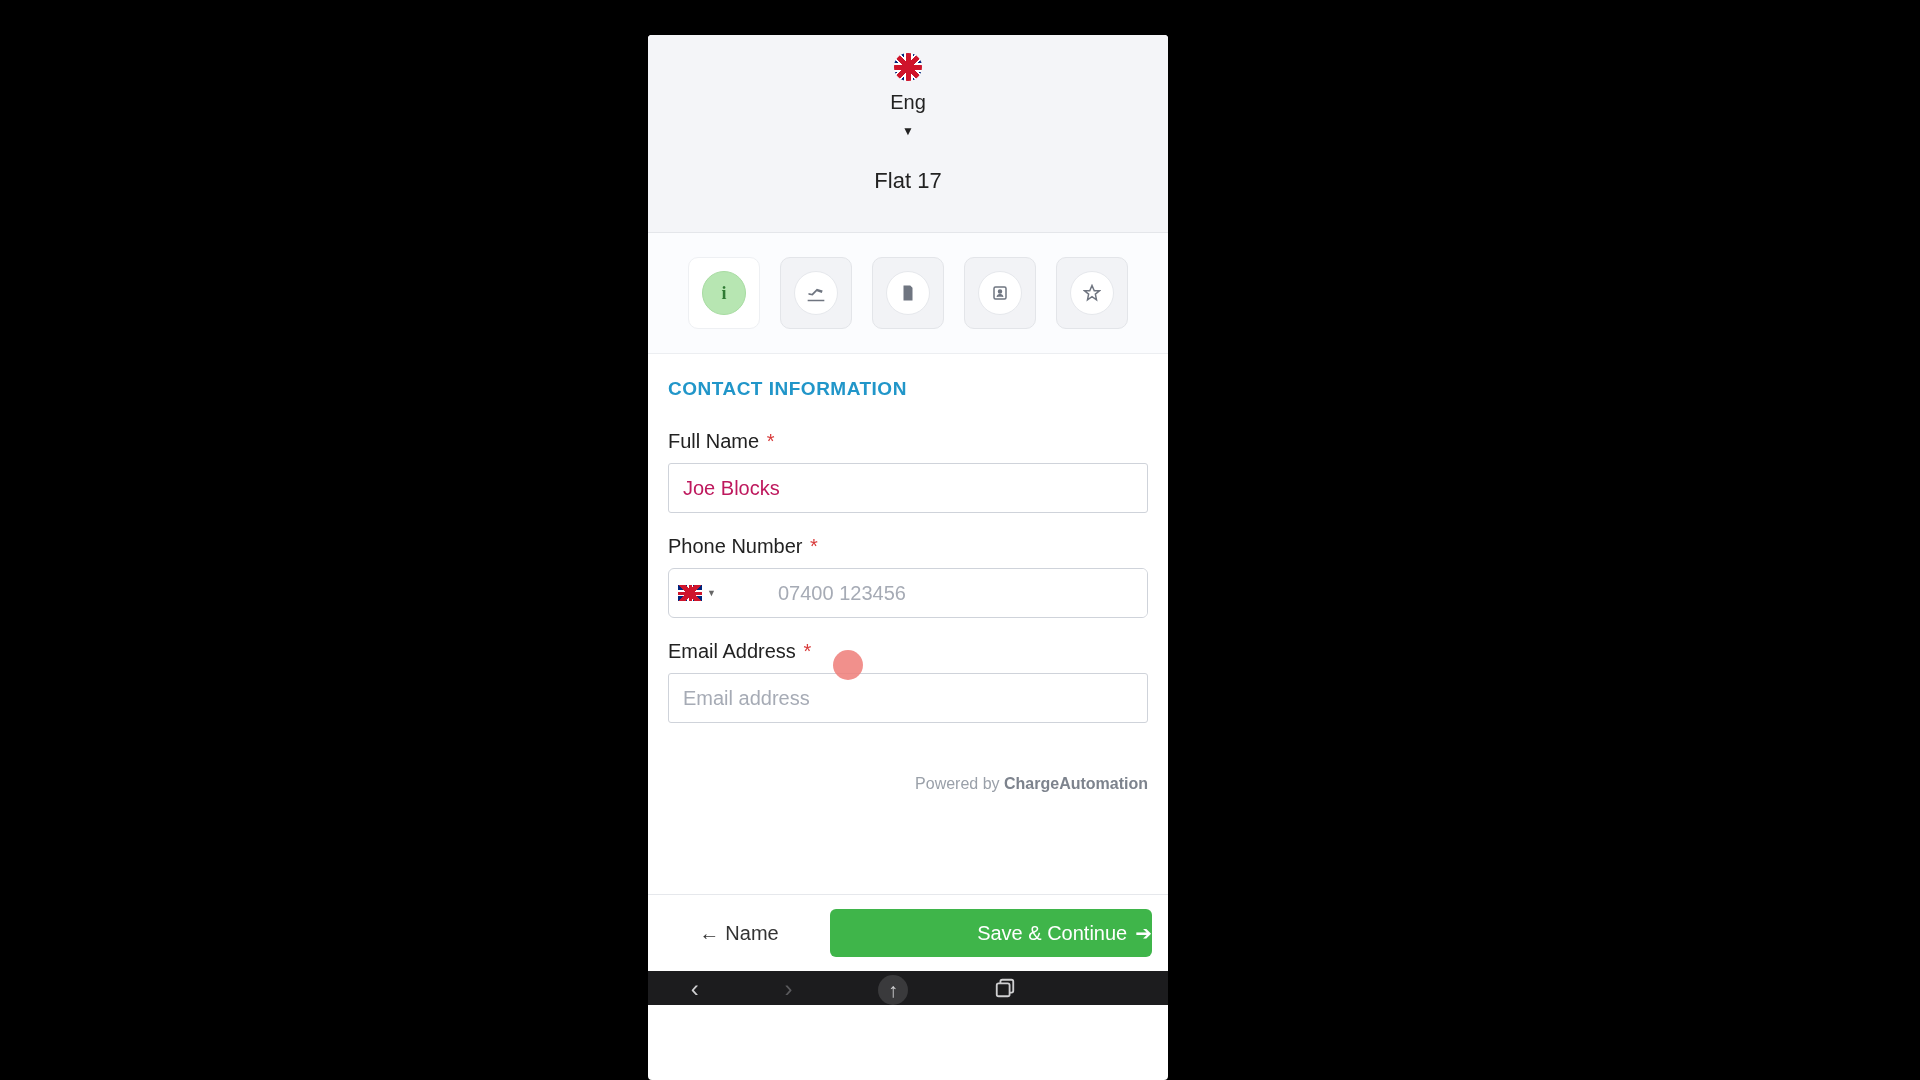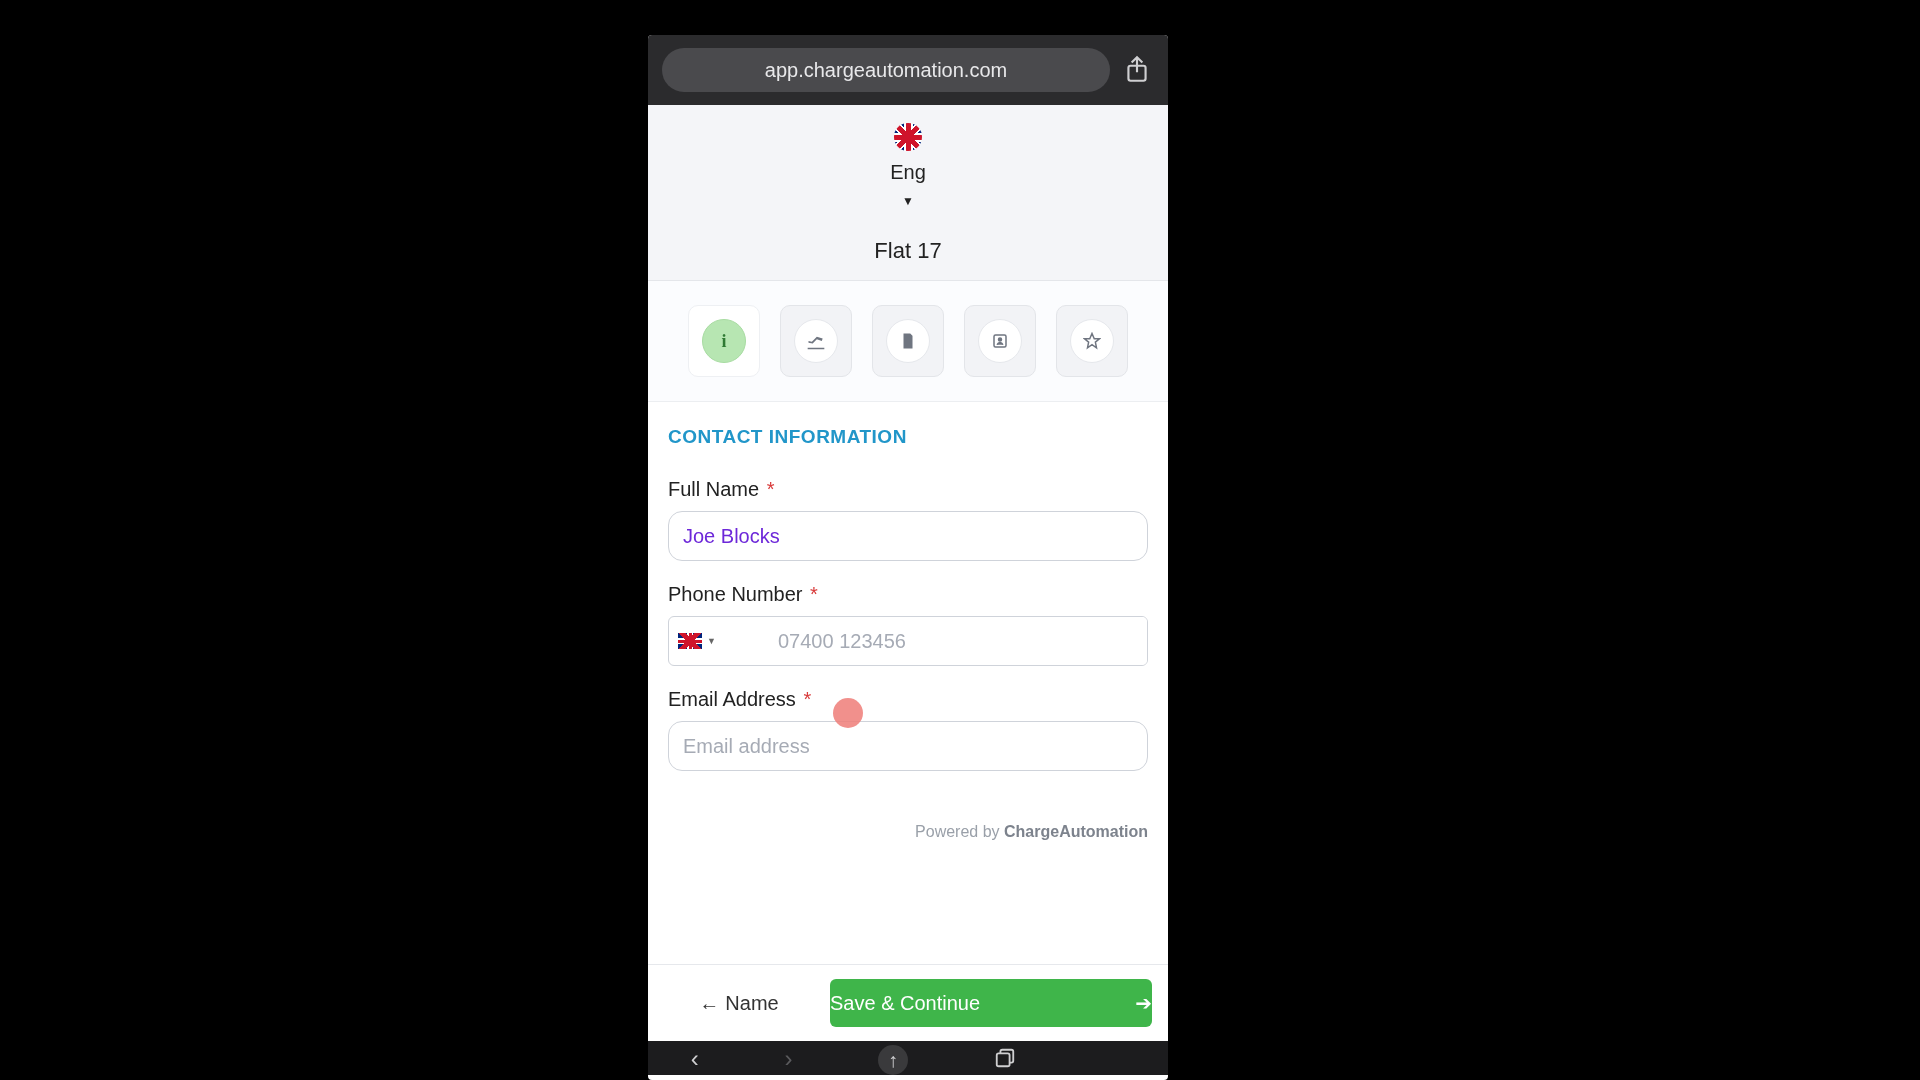--- a/index.html
+++ b/index.html
@@ -88,21 +88,21 @@
     color: #222;
   }
   .chev-down {
     font-size: 12px;
     color: #222;
   }
   .title-row {
     text-align: center;
     font-size: 22px;
     color: #222;
-    padding: 20px 0 16px 0;
+    padding: 20px 0 38px 0;
     font-weight: 400;
     border-bottom: 1px solid #e4e6ea;
     background: #f4f5f8;
   }
   
   .steps {
     display: flex;
     justify-content: center;
     gap: 20px;
     padding: 24px 0 24px 0;
@@ -163,24 +163,24 @@
     color: #222;
     font-weight: 400;
     margin-bottom: 10px;
     display: block;
   }
   .req { color: #d83a3a; margin-left: 2px; }
   .input {
     width: 100%;
     height: 50px;
     border: 1px solid #cfd3da;
-    border-radius: 14px;
+    border-radius: 3px;
     padding: 12px 14px;
     font-size: 20px;
-    color: #6d28d9;
+    color: #be185d;
     background: #fff;
     outline: none;
   }
   .input::placeholder { color: #a6abb5; }
   .phone-wrap {
     display: flex;
     width: 100%;
     height: 50px;
     border: 1px solid #cfd3da;
     border-radius: 6px;
@@ -257,21 +257,21 @@
     flex: 1;
     height: 48px;
     border: none;
     border-radius: 6px;
     background: #3fb54a;
     color: #fff;
     font-size: 20px;
     font-weight: 500;
     display: flex;
     align-items: center;
-    justify-content: space-between;
+    justify-content: flex-end;
     gap: 8px;
     cursor: pointer;
   }
   
   .ios-toolbar {
     background: #1c1c1e;
     height: 34px;
     display: flex;
     align-items: flex-start;
     justify-content: space-around;
@@ -286,31 +286,20 @@
     display: flex; align-items:center; justify-content:center;
     font-size: 20px;
     margin-top: -2px;
   }
 </style>
 </head>
 <body>
 
 <div class="phone-frame">
 
-  <div class="address-bar">
-    <div class="url-pill">
-      <span class="url-text">app.chargeautomation.com</span>
-    </div>
-    <div class="share-btn">
-      <svg width="26" height="30" viewBox="0 0 24 28" fill="none" stroke="currentColor" stroke-width="2">
-        <path d="M12 2v14M7 7l5-5 5 5"></path>
-        <rect x="4" y="10" width="16" height="14" rx="2"></rect>
-      </svg>
-    </div>
-  </div>
 
   <div class="app-content">
 
     <div class="lang-row">
       <span class="flag-uk"></span>
       <span class="lang-label">Eng</span>
       <span class="chev-down">▼</span>
     </div>
 
     <div class="title-row">Flat 17</div>

